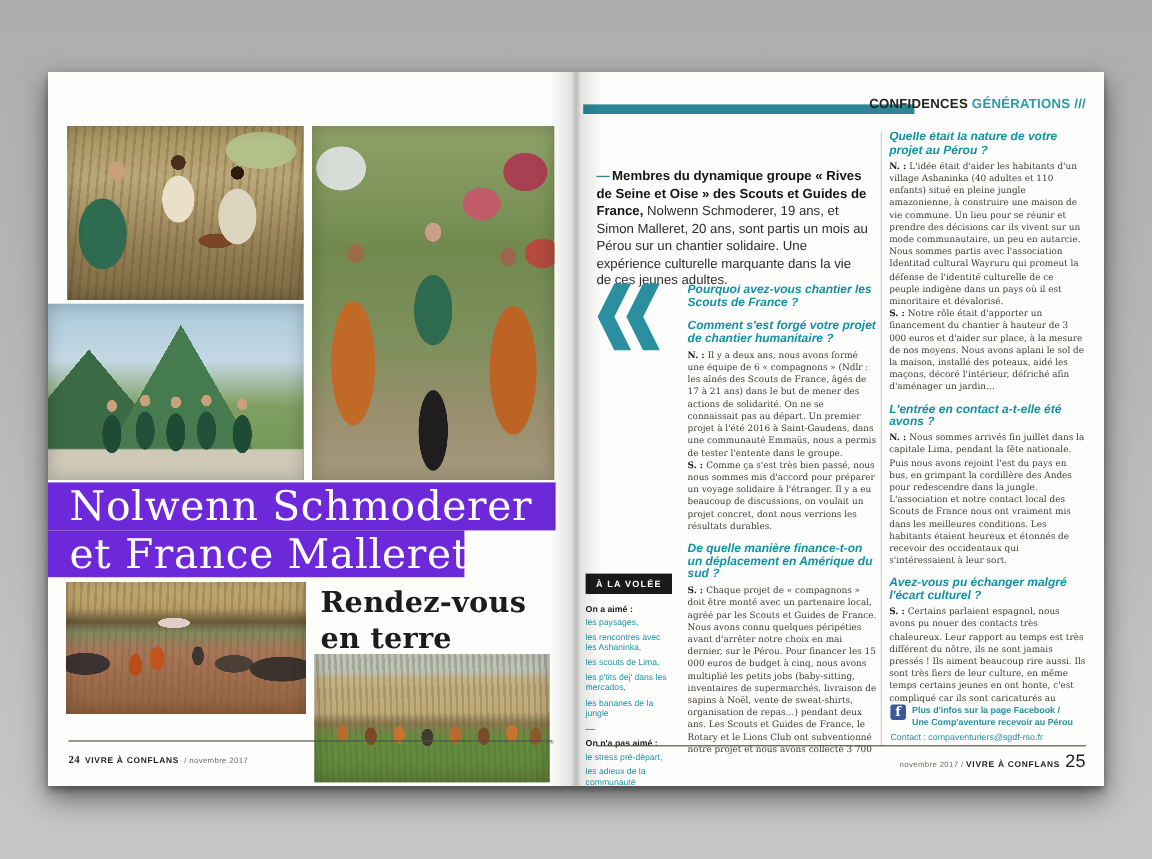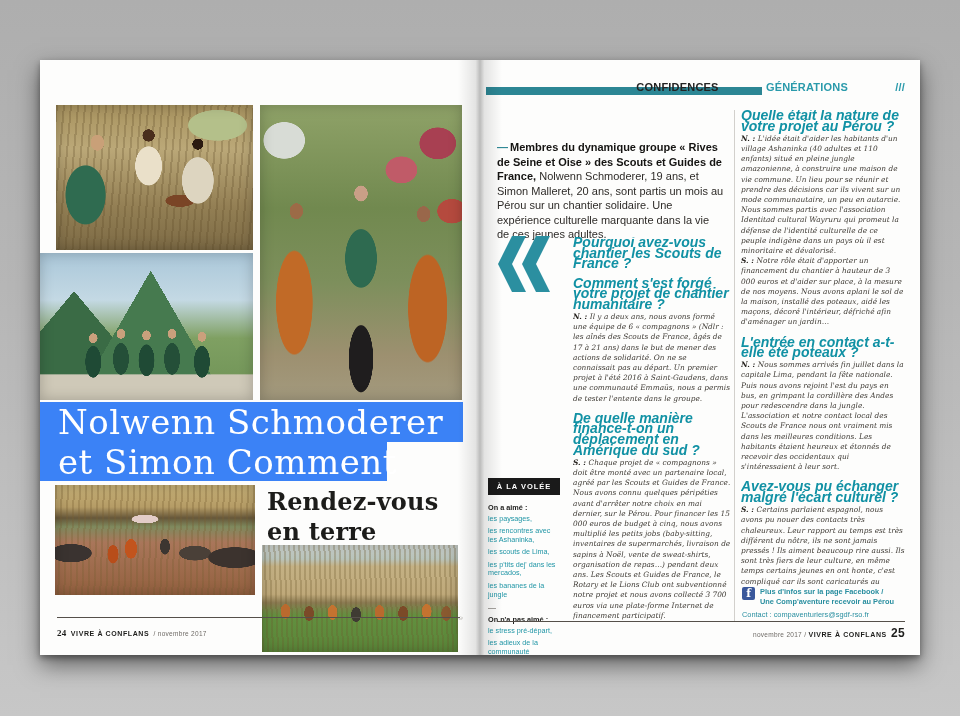--- a/index.html
+++ b/index.html
@@ -72,52 +72,52 @@
     radial-gradient(8px 12px at 36% 63%,#c47330 0 60%,transparent 62%),
     radial-gradient(8px 12px at 48% 65%,#3f3b33 0 60%,transparent 62%),
     radial-gradient(8px 12px at 60% 63%,#b96a2e 0 60%,transparent 62%),
     radial-gradient(8px 12px at 72% 64%,#7b4a28 0 60%,transparent 62%),
     radial-gradient(8px 12px at 84% 62%,#c47330 0 60%,transparent 62%),
     radial-gradient(8px 12px at 94% 64%,#8a5a30 0 60%,transparent 62%),
     repeating-linear-gradient(88deg,rgba(110,90,45,.28) 0 2px,rgba(0,0,0,0) 2px 5px),
     linear-gradient(180deg,#cdd3cf 0%,#b9c4bb 13%,#c4b184 20%,#bfa97a 46%,#8a7a52 54%,#62903f 66%,#5a8639 100%);}
 
   
-  .band{position:absolute;left:0;background:#3b82f6;color:#ffffff;
+  .band{position:absolute;left:0;background:#6d28d9;color:#ffffff;
         font-family:"DejaVu Serif",serif;font-weight:400;
         font-size:34px;line-height:40px;padding-left:18px;white-space:nowrap;letter-spacing:.5px;}
   .band1{top:342px;width:405px;height:40px;}
   .band2{top:382px;width:329px;height:39px;}
   .subtitle{position:absolute;left:227px;top:427px;width:205px;
             font-family:"DejaVu Serif",serif;font-weight:700;color:#1c1c1a;
             font-size:24px;line-height:30px;letter-spacing:.2px;}
   .footer-rule{position:absolute;height:1px;background:#55504a;}
   .pfoot{position:absolute;font-size:6.5px;color:#6f6b66;letter-spacing:.3px;white-space:nowrap;}
   .pfoot .num{font-size:9px;font-weight:bold;color:#1d1d1b;font-family:Liberation Serif, serif;}
   .pfoot .mag{font-size:7px;font-weight:bold;color:#1d1d1b;letter-spacing:.6px;}
   .credit{position:absolute;left:418px;top:560px;color:#9a968f;font-size:5px;
           transform:rotate(-90deg);transform-origin:left top;}
 
   
   .hd-bar{position:absolute;left:6px;top:27px;width:276px;height:8px;background:#2c8694;}
   .hd-text{position:absolute;top:21px;right:15px;font-size:11px;font-weight:bold;
            letter-spacing:.2px;white-space:nowrap;}
   .hd-text .sec{color:#232323;margin-top:40px;}
-  .hd-text .gen{color:#2a9aab;margin-left:44px;}
+  .hd-text .gen{color:#2a9aab;}
   .intro{position:absolute;left:17px;top:80px;width:227px;
          font-size:11px;line-height:14.5px;color:#2e2b28;}
   .intro .dash{color:#2c8694;font-weight:bold;letter-spacing:-1px;}
   .intro b{color:#151412;}
   .quote{position:absolute;left:18px;top:176px;}
   .qa{position:absolute;overflow:hidden;}
-  .qa h3{font-style:italic;font-weight:bold;font-size:14px;line-height:10.6px;
+  .qa h3{font-style:italic;font-weight:bold;font-size:10px;line-height:10.6px;
          color:#1191a4;margin:9px 0 2.5px 0;}
   .qa h3:first-child{margin-top:0;}
   .qa p{margin:0;font-family:"DejaVu Serif",serif;font-size:7.4px;line-height:10.2px;
-        color:#3f3b35;font-style:italic;}
+        color:#3f3b35;}
   .qa p strong{color:#24201c;}
   .col-middle{left:93px;top:177px;width:158px;height:392px;}
   .col-right{left:261px;top:50px;width:164px;height:476px;}
   .vrule{position:absolute;left:254px;top:50px;width:1px;height:511px;background:#d2d0cc;}
 
   .volee{position:absolute;left:8px;top:418px;width:72px;}
   .volee-title{background:#1a1a1a;color:#fff;font-size:7.5px;font-weight:bold;
                letter-spacing:1px;text-align:center;padding:4px 0;margin-bottom:8px;}
   .volee-label{font-size:7.3px;font-weight:bold;color:#1d1d1b;margin:2px 0 3px;}
   .volee-item{font-size:7.2px;line-height:8.8px;color:#2196a6;margin-bottom:3.5px;}
@@ -127,36 +127,36 @@
       color:#2a8fa0;}
   .fb-row{display:flex;}
   .fb-icon{width:13px;height:13px;background:#3a589b;border-radius:2px;color:#fff;
            font-family:"DejaVu Serif",serif;font-weight:bold;font-size:11px;line-height:14px;
            text-align:center;margin-right:5px;flex:0 0 13px;}
   .fb-lines{font-weight:bold;}
   .fb-contact{margin-top:4px;}
 
   .rfoot{position:absolute;right:15px;top:566px;font-size:6.5px;color:#6f6b66;
          letter-spacing:.3px;white-space:nowrap;text-align:right;}
-  .rfoot .num{font-size:12px;font-weight:bold;color:#1d1d1b;}
+  .rfoot .num{font-size:15px;font-weight:normal;color:#1d1d1b;}
   .rfoot .mag{font-size:7px;font-weight:bold;color:#1d1d1b;letter-spacing:.6px;}
 </style>
 </head>
 <body>
 
 <div class="stage">
   <div class="spread">
 
     <div class="page page-left">
       <div class="photo ph-guitar"></div>
       <div class="photo ph-women"></div>
       <div class="photo ph-machu"></div>
 
       <div class="band band1">Nolwenn Schmoderer</div>
-      <div class="band band2">et Simon Comment</div>
+      <div class="band band2">et France Malleret</div>
 
       <div class="photo ph-dance"></div>
 
       <div class="subtitle">
         <span>Rendez-vous</span><br>
         <span>en terre inconnue</span>
       </div>
 
       <div class="photo ph-longhouse"></div>
 
@@ -189,28 +189,29 @@
           <polygon points="38,0 52,0 38,28 52,56 38,56 24,28" fill="#2b8fa0"></polygon>
         </svg>
       </div>
 
       <div class="vrule"></div>
 
       <div class="qa col-middle" id="col-middle">
           <h3>Pourquoi avez-vous chantier les Scouts de France ?</h3>
           <h3>Comment s'est forgé votre projet de chantier humanitaire ?</h3>
           <p><strong>N. : </strong>Il y a deux ans, nous avons formé une équipe de 6 « compagnons » (Ndlr : les aînés des Scouts de France, âgés de 17 à 21 ans) dans le but de mener des actions de solidarité. On ne se connaissait pas au départ. Un premier projet à l'été 2016 à Saint-Gaudens, dans une communauté Emmaüs, nous a permis de tester l'entente dans le groupe.</p>
+          <p><strong>S. : </strong>Comme ça s'est très bien passé, nous nous sommes mis d'accord pour préparer un voyage solidaire à l'étranger. Il y a eu beaucoup de discussions, on voulait un projet concret, dont nous verrions les résultats durables.</p>
           <h3>De quelle manière finance-t-on un déplacement en Amérique du sud ?</h3>
           <p><strong>S. : </strong>Chaque projet de « compagnons » doit être monté avec un partenaire local, agréé par les Scouts et Guides de France. Nous avons connu quelques péripéties avant d'arrêter notre choix en mai dernier, sur le Pérou. Pour financer les 15 000 euros de budget à cinq, nous avons multiplié les petits jobs (baby-sitting, inventaires de supermarchés, livraison de sapins à Noël, vente de sweat-shirts, organisation de repas…) pendant deux ans. Les Scouts et Guides de France, le Rotary et le Lions Club ont subventionné notre projet et nous avons collecté 3 700 euros via une plate-forme Internet de financement participatif.</p>
         </div>
       <div class="qa col-right" id="col-right">
           <h3>Quelle était la nature de votre projet au Pérou ?</h3>
           <p><strong>N. : </strong>L'idée était d'aider les habitants d'un village Ashaninka (40 adultes et 110 enfants) situé en pleine jungle amazonienne, à construire une maison de vie commune. Un lieu pour se réunir et prendre des décisions car ils vivent sur un mode communautaire, un peu en autarcie. Nous sommes partis avec l'association Identitad cultural Wayruru qui promeut la défense de l'identité culturelle de ce peuple indigène dans un pays où il est minoritaire et dévalorisé.</p>
           <p><strong>S. : </strong>Notre rôle était d'apporter un financement du chantier à hauteur de 3 000 euros et d'aider sur place, à la mesure de nos moyens. Nous avons aplani le sol de la maison, installé des poteaux, aidé les maçons, décoré l'intérieur, défriché afin d'aménager un jardin…</p>
-          <h3>L'entrée en contact a-t-elle été poteaux ?</h3>
+          <h3>L'entrée en contact a-t-elle été avons ?</h3>
           <p><strong>N. : </strong>Nous sommes arrivés fin juillet dans la capitale Lima, pendant la fête nationale. Puis nous avons rejoint l'est du pays en bus, en grimpant la cordillère des Andes pour redescendre dans la jungle. L'association et notre contact local des Scouts de France nous ont vraiment mis dans les meilleures conditions. Les habitants étaient heureux et étonnés de recevoir des occidentaux qui s'intéressaient à leur sort.</p>
           <h3>Avez-vous pu échanger malgré l'écart culturel ?</h3>
           <p><strong>S. : </strong>Certains parlaient espagnol, nous avons pu nouer des contacts très chaleureux. Leur rapport au temps est très différent du nôtre, ils ne sont jamais pressés ! Ils aiment beaucoup rire aussi. Ils sont très fiers de leur culture, en même temps certains jeunes en ont honte, c'est compliqué car ils sont caricaturés au Pérou…</p>
         </div>
 
       <div class="volee">
         <div class="volee-title">À LA VOLÉE</div>
         <div class="volee-label">On a aimé :</div>
         <div id="liked-list">
             <div class="volee-item">les paysages,</div>

